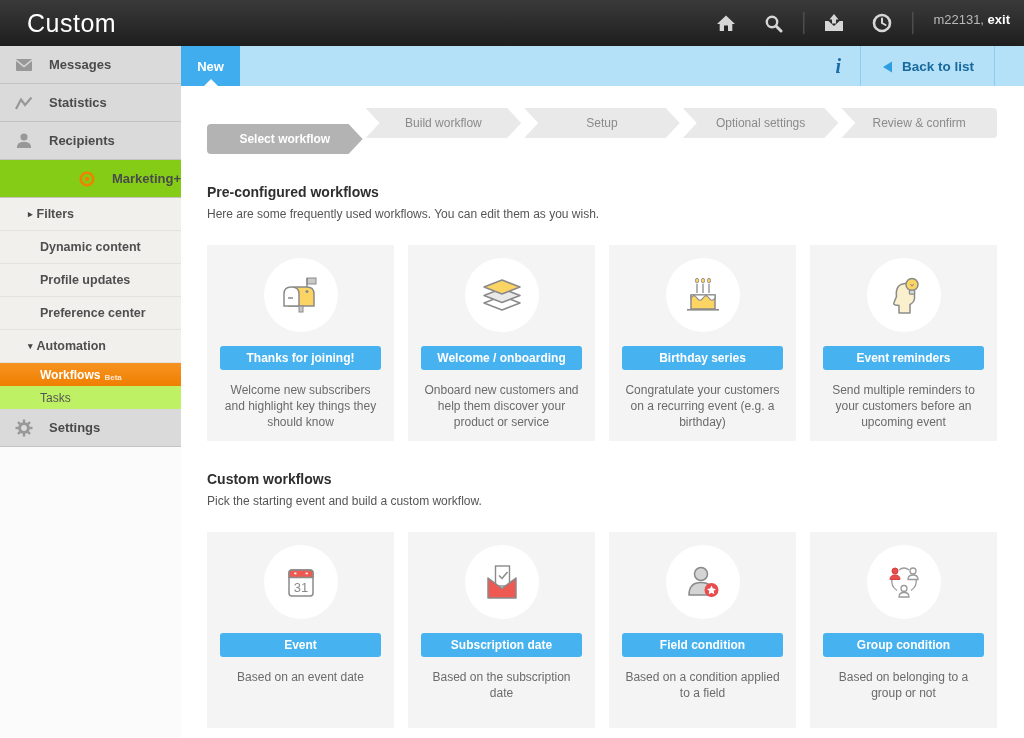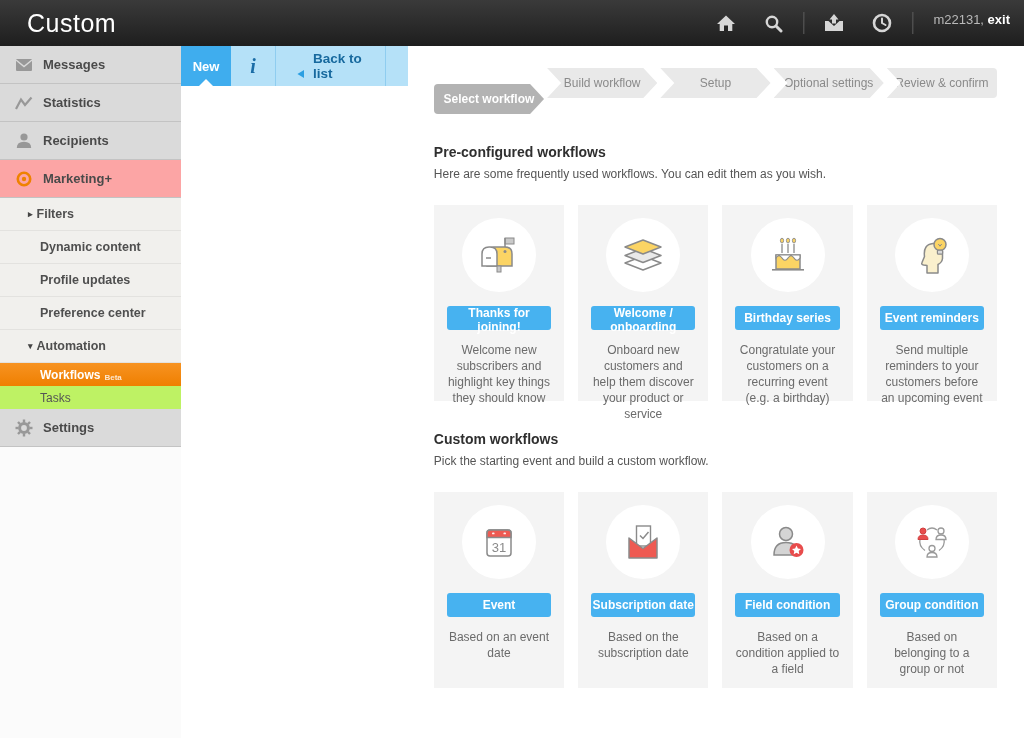--- a/index.html
+++ b/index.html
@@ -19,31 +19,31 @@
   .tb-user { color:#b9b9b9; font-size:13px; padding-left:14px; white-space:pre; }
   .tb-user b { color:#fff; }
 
   
   .app-body { flex:1; display:flex; min-height:0; }
 
   
   .sidebar { width:181px; flex:0 0 181px; background:#fbfbfb; }
   .sb-item { display:flex; align-items:center; cursor:pointer; }
   .sb-item.lvl1 { height:38px; background:#dadada; border-bottom:1px solid #c3c3c3;
-                  padding-left:15px; gap:10px; font-weight:bold; font-size:13px; color:#4a4a4a; }
-  .sb-item.lvl1.branch { background:#fca5a5; }
+                  padding-left:15px; gap:16px; font-weight:bold; font-size:13px; color:#4a4a4a; }
+  .sb-item.lvl1.branch { background:#84cc16;justify-content:flex-end; }
   .sb-item.lvl2 { height:33px; background:#f1f0ed; border-bottom:1px solid #e3e2df;
                   padding-left:40px; font-weight:bold; font-size:12.5px; color:#4f4f4f; }
   .caret { font-size:9px; color:#444; margin:0 4px 0 -12px; }
   .sb-item.lvl3 { height:23px; padding-left:40px; font-size:12px; background:#bef264; color:#555; }
   .sb-item.lvl3.active-orange { background:linear-gradient(#f79322,#ef7f00); color:#fff; font-weight:bold; }
   .badge-beta { font-size:8px; opacity:.8; margin-left:4px; align-self:flex-end; padding-bottom:4px; }
 
   
-  .main { flex:1; display:flex; flex-direction:row; min-width:0; }
+  .main { flex:1; display:flex; flex-direction:column; min-width:0; }
 
   
   .tabbar { height:40px; flex:0 0 40px; background:#b5e1f8; display:flex; align-items:stretch; }
   .tab-new { width:59px; background:#3fadee; color:#fff; font-weight:bold; font-size:13px;
              display:flex; align-items:center; justify-content:center; position:relative; cursor:pointer; }
   .tab-new::after { content:""; position:absolute; bottom:0; left:50%; transform:translateX(-50%);
                     border-left:7px solid transparent; border-right:7px solid transparent;
                     border-bottom:7px solid #fff; }
   .tabbar-right { margin-left:auto; display:flex; align-items:center; }
   .info-i { font-family:"Liberation Serif", serif; font-style:italic; font-weight:bold;

